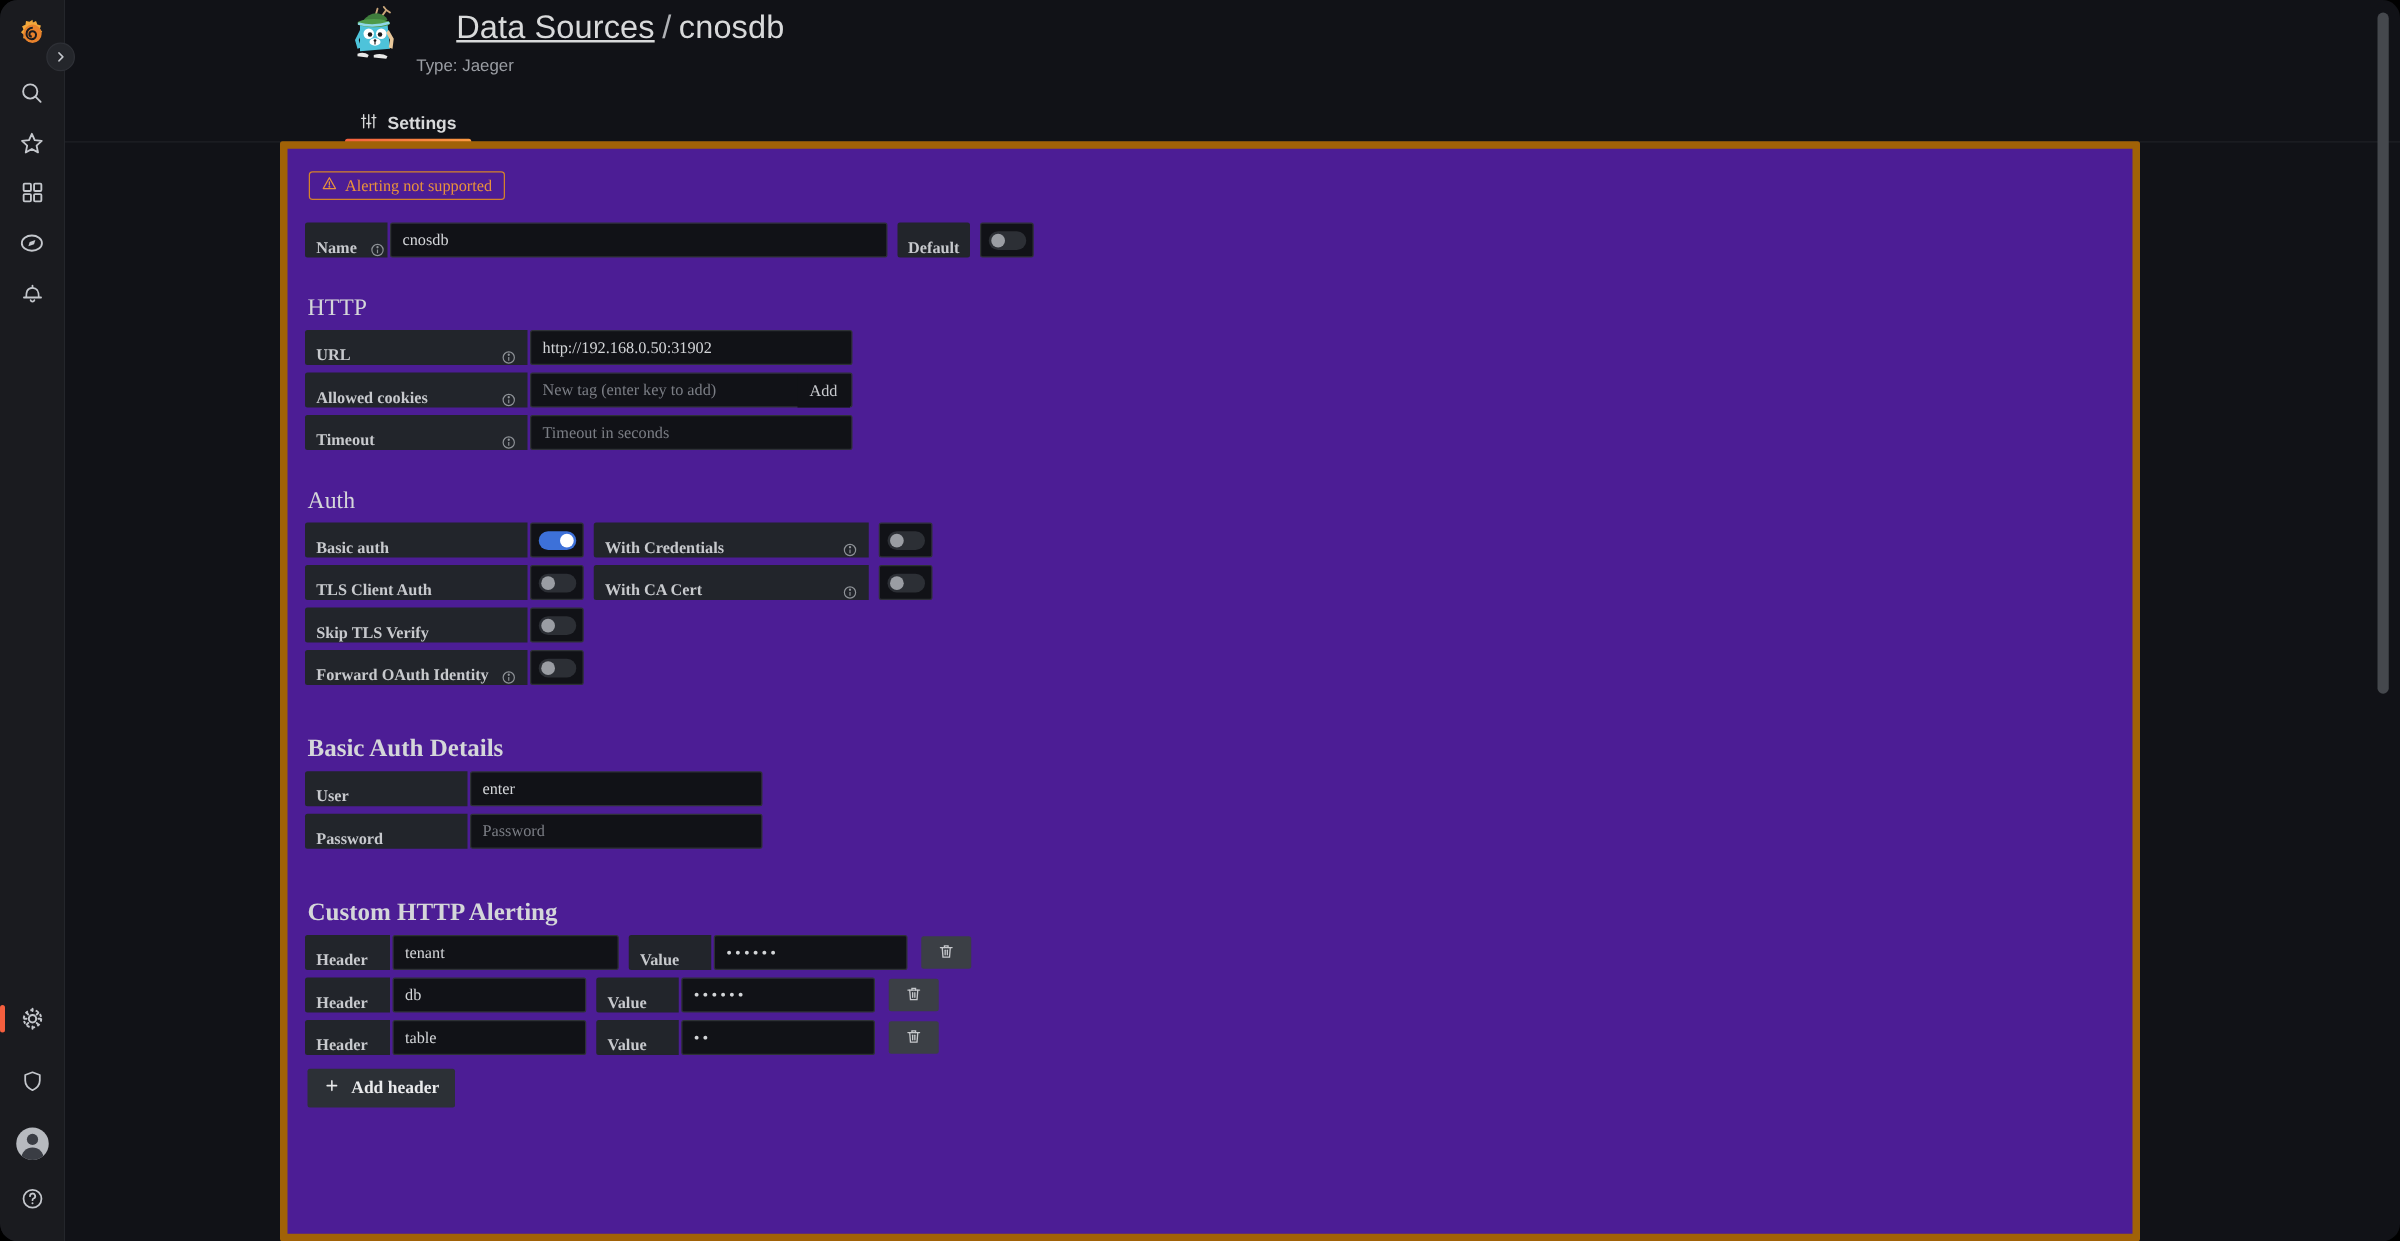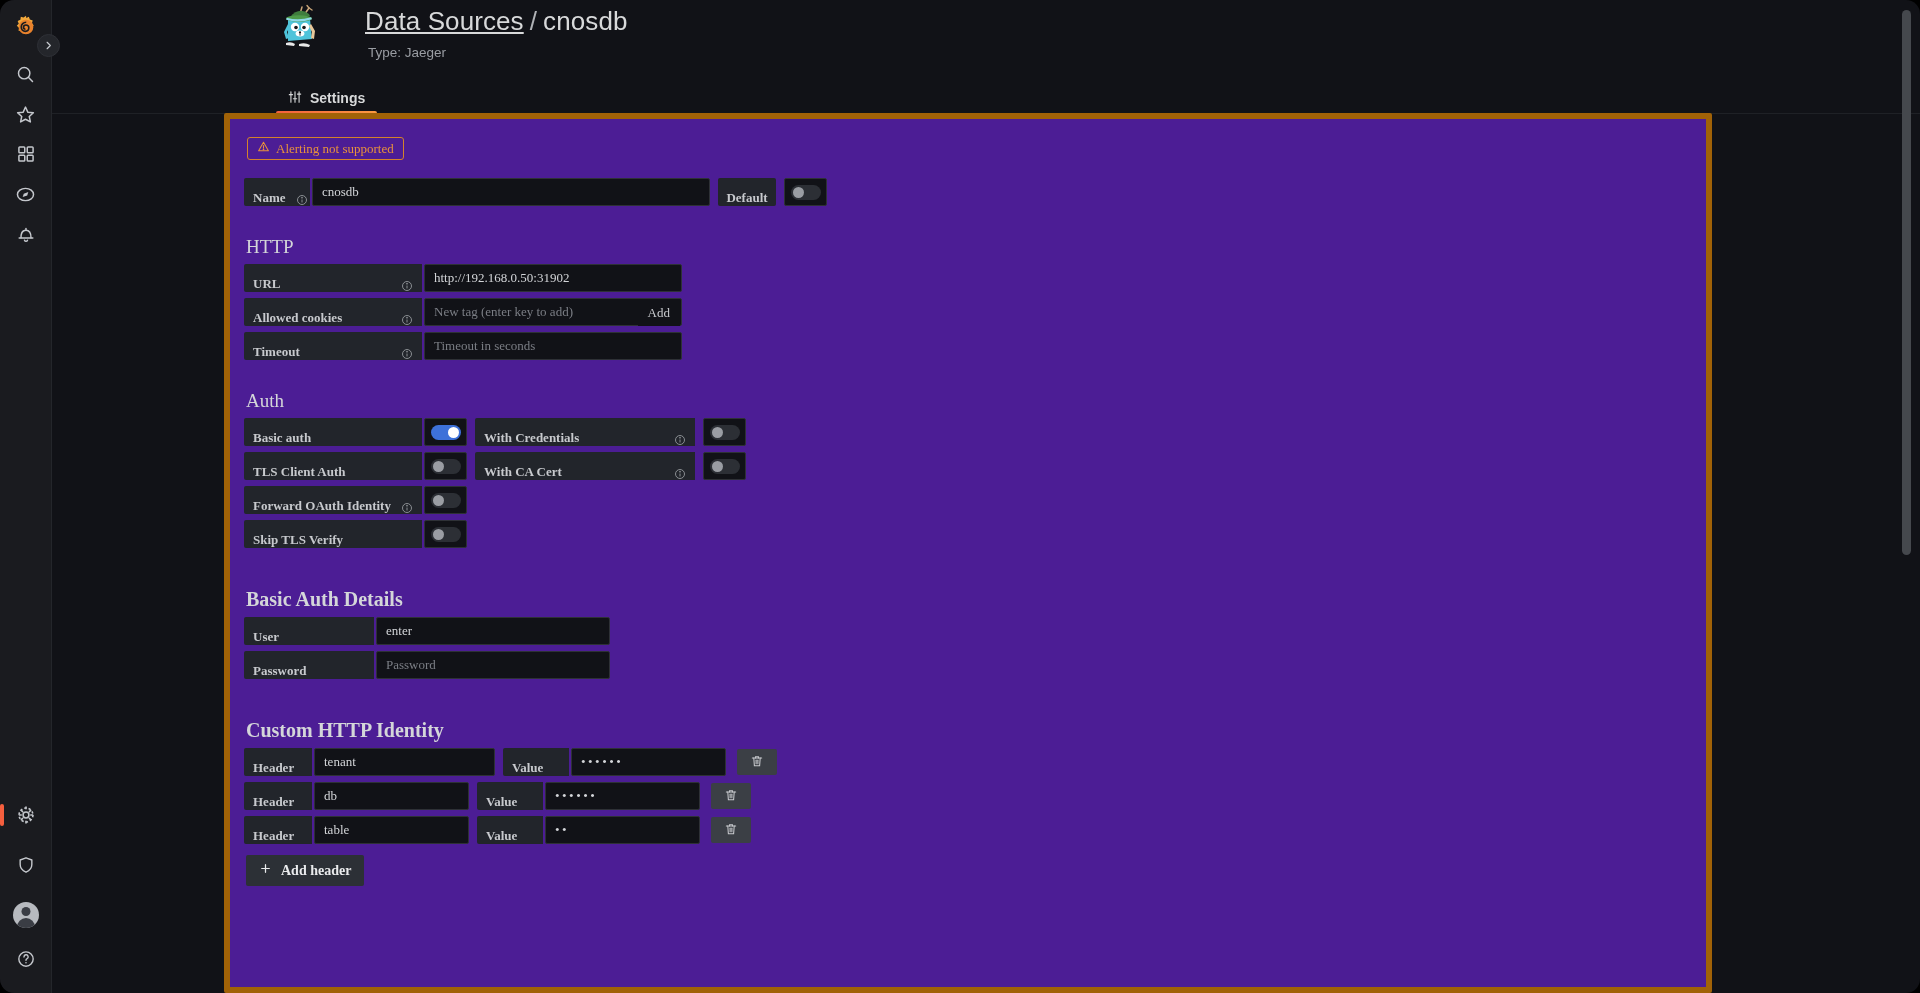--- a/index.html
+++ b/index.html
@@ -76,21 +76,21 @@
   #breadcrumb-title {
     font-size: 26px; color: #d8d9da; white-space: nowrap;
     letter-spacing: .1px;
   }
   #breadcrumb-title .crumb-link {
     color: #d8d9da; text-decoration: underline; cursor: pointer; margin-left: 32px;
   }
   #breadcrumb-title .crumb-sep { color: #b0b2b6; }
   #breadcrumb-title .crumb-current { color: #d8d9da; }
   #ds-type {
-    margin-top: 8px; font-size: 13.5px; color: #9a9da3; margin-left: 35px;
+    margin-top: 8px; font-size: 13.5px; color: #9a9da3;
   }
 
   
   #tabbar {
     position: absolute; left: 52px; top: 82px;
     width: 1868px; height: 32px;
     border-bottom: 1px solid #1f2126;
   }
   .tab {
     position: absolute; left: 224px; top: 0;
@@ -506,68 +506,68 @@
         </div>
         <div class="toggle-cell" style="margin-left:8px">
           <span class="switch">
               <span class="knob"></span>
             </span>
         </div>
       </div>
 
       <div class="frow">
         <div class="flabel" style="width:178px">
+          <span>Skip TLS Verify</span>
+        </div>
+        <div class="toggle-cell">
+          <span class="switch">
+              <span class="knob"></span>
+            </span>
+        </div>
+      </div>
+
+      <div class="frow">
+        <div class="flabel" style="width:178px">
           <span>Forward OAuth Identity</span>
           <span class="info-icon">
             <svg width="12" height="12" viewBox="0 0 24 24" fill="none" stroke="currentColor" stroke-width="1.9">
               <circle cx="12" cy="12" r="9"></circle>
                 <line x1="12" y1="11" x2="12" y2="17"></line>
                 <circle cx="12" cy="7.6" r=".9" fill="currentColor"></circle>
             </svg>
           </span>
         </div>
         <div class="toggle-cell">
           <span class="switch">
               <span class="knob"></span>
             </span>
         </div>
       </div>
 
-      <div class="frow">
-        <div class="flabel" style="width:178px">
-          <span>Skip TLS Verify</span>
-        </div>
-        <div class="toggle-cell">
-          <span class="switch">
-              <span class="knob"></span>
-            </span>
-        </div>
-      </div>
-
       
       <h3 class="section-h2">Basic Auth Details</h3>
 
       <div class="frow">
         <div class="flabel" style="width:130px">
           <span>User</span>
         </div>
         <div class="finput" style="width:234px">enter</div>
       </div>
 
       <div class="frow">
         <div class="flabel" style="width:130px">
           <span>Password</span>
         </div>
         <div class="finput ph" style="width:234px" placeholder="Password">
           <span>Password</span>
         </div>
       </div>
 
       
-      <h3 class="section-h2">Custom HTTP Identity</h3>
+      <h3 class="section-h2">Custom HTTP Alerting</h3>
 
       <div class="frow">
         <div class="flabel" style="width:68px">Header</div>
         <div class="finput" style="width:181px">tenant</div>
         <div class="flabel" style="width:66px;margin-left:8px">Value</div>
         <div class="finput dots" style="width:155px">••••••</div>
         <button class="trash-btn">
           <span>
             <svg width="14" height="14" viewBox="0 0 24 24" fill="none" stroke="currentColor" stroke-width="1.8" stroke-linecap="round">
               <line x1="4" y1="7" x2="20" y2="7"></line>

